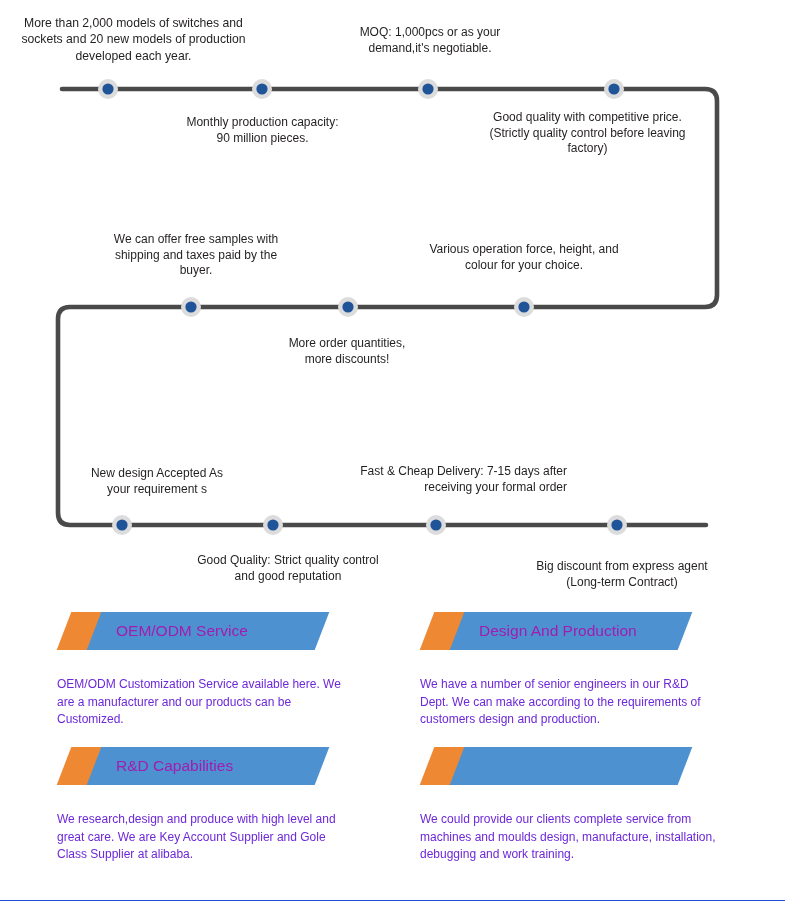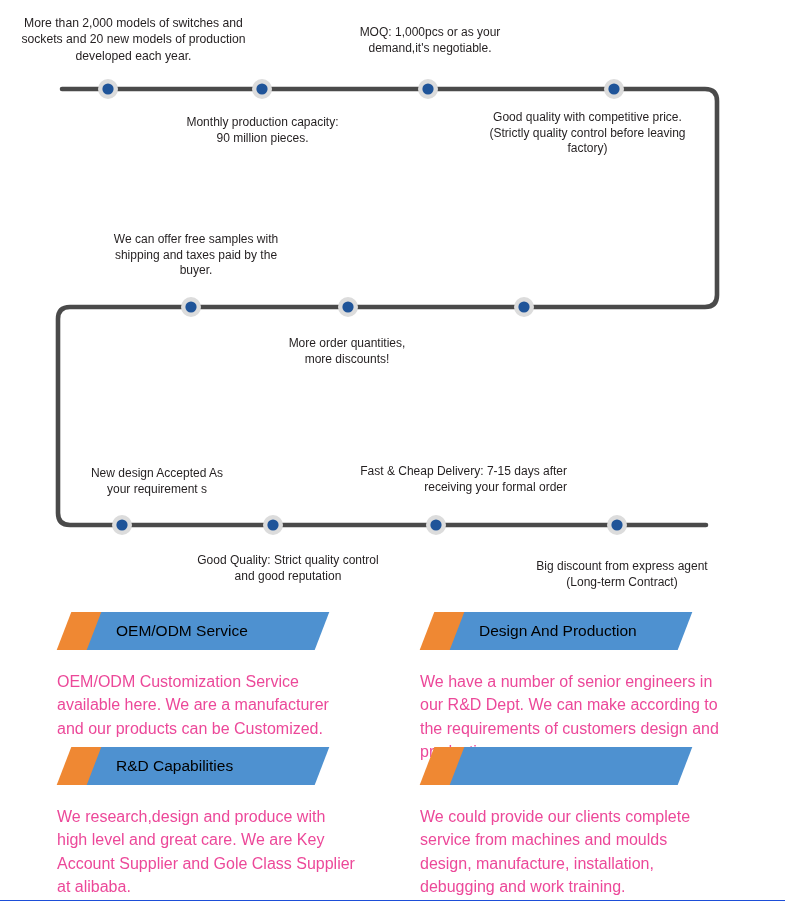--- a/index.html
+++ b/index.html
@@ -79,29 +79,29 @@
     height: 38px;
     background: #ef8833;
     transform: skewX(-21deg);
   }
   .banner-label {
     position: absolute;
     left: 48px;
     top: 0;
     height: 56px;
     line-height: 38px;
-    color: #000000;
+    color: #a21caf;
     font-size: 15.5px;
     white-space: nowrap;
   }
   .card-body {
-    margin-top: 20px;
-    font-size: 16px;
+    margin-top: 26px;
+    font-size: 12px;
     line-height: 1.46;
-    color: #ec4899;
+    color: #6d28d9;
     width: 300px;
   }
 </style>
 </head>
 <body>
 
 <div id="page">
 
   <svg id="timeline-svg" viewBox="0 0 785 600" xmlns="http://www.w3.org/2000/svg">
 
@@ -178,20 +178,22 @@
 (Strictly quality control  before leaving
 factory)</div>
 
   <div class="tl-caption" style="left:82px; top:232px; width:228px;">We can offer free samples with
 shipping and taxes paid by the
 buyer.</div>
 
   <div class="tl-caption" style="left:252px; top:336px; width:190px;">More order quantities,
 more discounts!</div>
 
+  <div class="tl-caption" style="left:400px; top:242px; width:248px;">Various operation force, height, and
+colour for your choice.</div>
 
   <div class="tl-caption" style="left:66px; top:466px; width:182px;">New design Accepted As
 your requirement s</div>
 
   <div class="tl-caption" style="left:170px; top:553px; width:236px;">Good Quality: Strict quality control
 and good reputation</div>
 
   <div class="tl-caption" style="left:305px; top:464px; width:262px;text-align:right;">Fast &amp; Cheap Delivery: 7-15 days after
 receiving your formal order</div>
 

